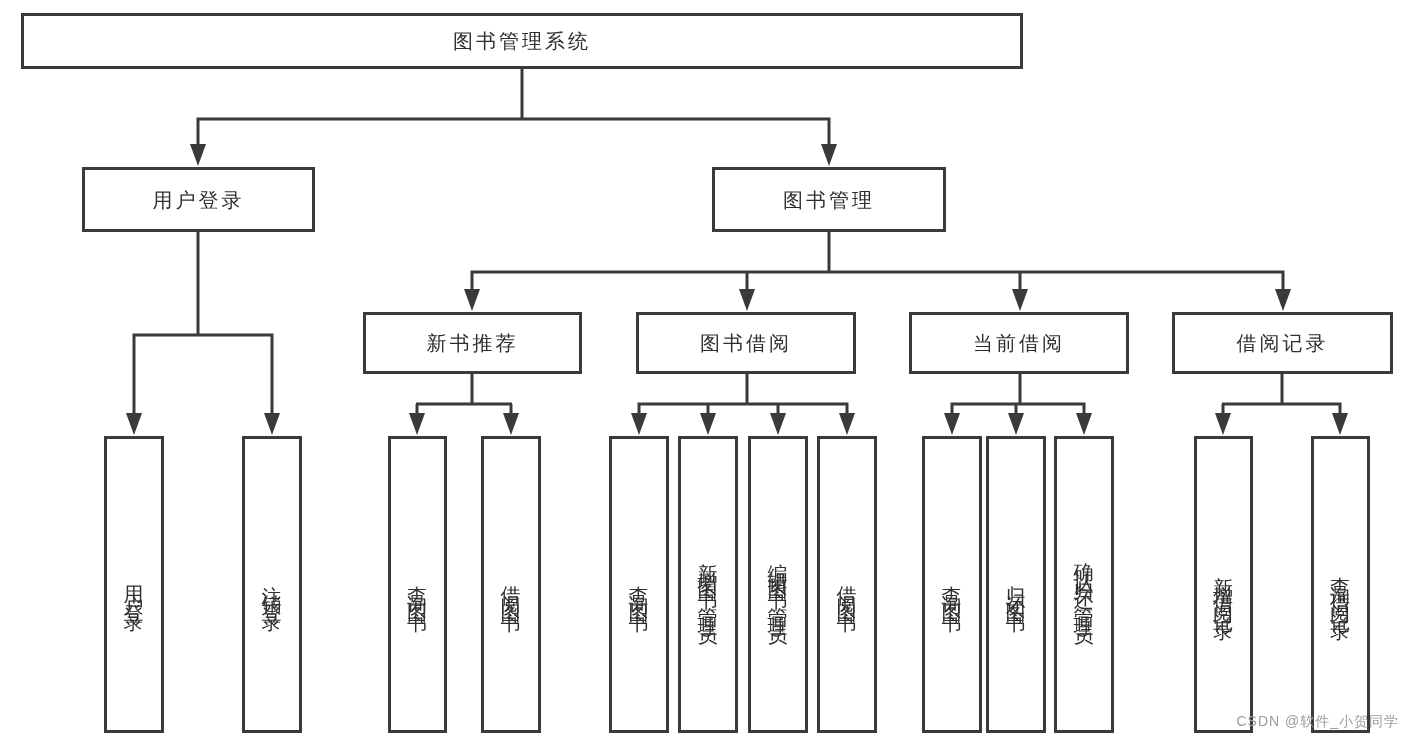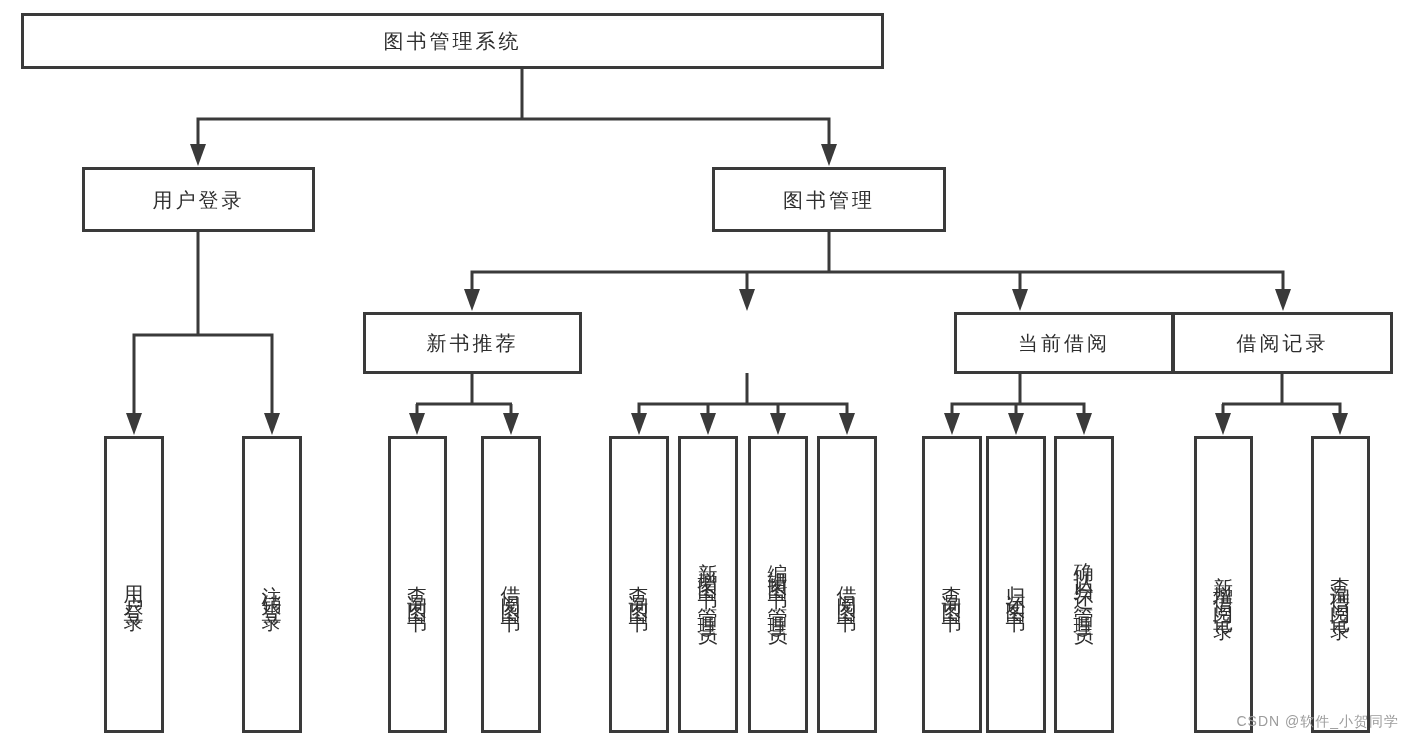--- a/index.html
+++ b/index.html
@@ -85,27 +85,28 @@
       <polygon points="770,413 786,413 778,435"></polygon>
       <polygon points="839,413 855,413 847,435"></polygon>
       <polygon points="944,413 960,413 952,435"></polygon>
       <polygon points="1008,413 1024,413 1016,435"></polygon>
       <polygon points="1076,413 1092,413 1084,435"></polygon>
       <polygon points="1215,413 1231,413 1223,435"></polygon>
       <polygon points="1332,413 1348,413 1340,435"></polygon>
     </g>
   </svg>
 
-  <div class="node" style="left:21px; top:13px; width:863px; height:56px;">图书管理系统</div>
+  <div class="node" style="left:21px; top:13px; width:1002px; height:56px;">图书管理系统</div>
 
   <div class="node" style="left:82px; top:167px; width:233px; height:65px;">用户登录</div>
   <div class="node" style="left:712px; top:167px; width:234px; height:65px;">图书管理</div>
 
   <div class="node" style="left:363px; top:312px; width:219px; height:62px;text-align:center;">新书推荐</div>
-  <div class="node" style="left:909px; top:312px; width:220px; height:62px;margin-left:45px;">当前借阅</div>
+  <div class="node" style="left:636px; top:312px; width:220px; height:62px;">图书借阅</div>
+  <div class="node" style="left:909px; top:312px; width:220px; height:62px;">当前借阅</div>
   <div class="node" style="left:1172px; top:312px; width:221px; height:62px;">借阅记录</div>
 
   <div class="node vnode" style="left:104px; top:436px; width:60px; height:297px;">用户登录</div>
   <div class="node vnode" style="left:242px; top:436px; width:60px; height:297px;">注销登录</div>
 
   <div class="node vnode" style="left:388px; top:436px; width:59px; height:297px;">查询图书</div>
   <div class="node vnode" style="left:481px; top:436px; width:60px; height:297px;">借阅图书</div>
 
   <div class="node vnode" style="left:609px; top:436px; width:60px; height:297px;">查询图书</div>
   <div class="node vnode" style="left:678px; top:436px; width:60px; height:297px;">新增图书（管理员）</div>

